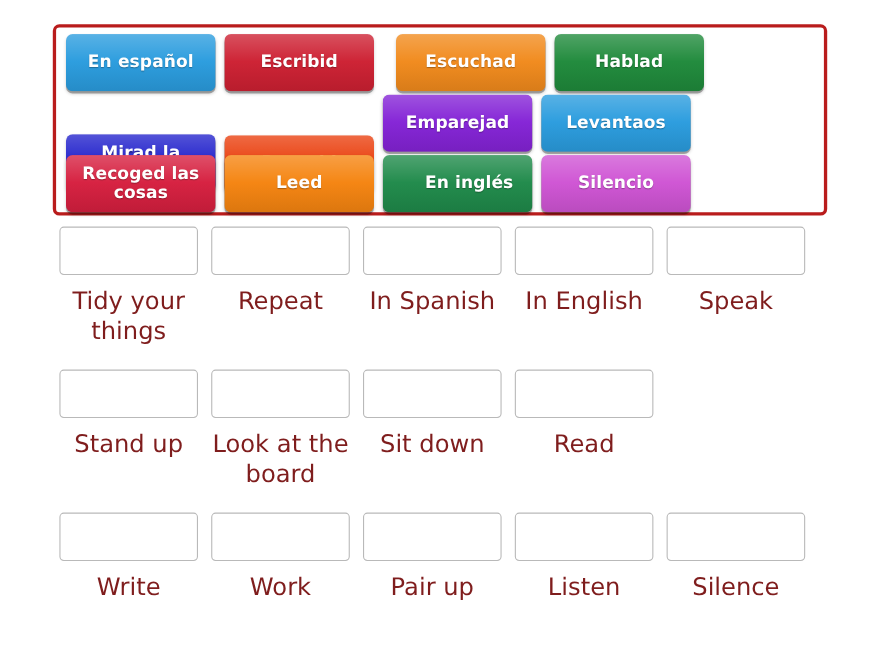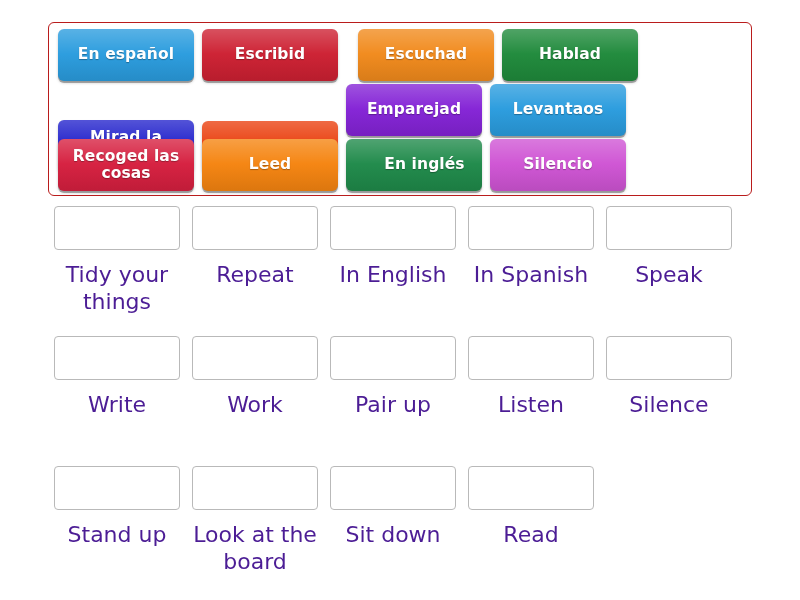--- a/index.html
+++ b/index.html
@@ -20,21 +20,21 @@
   }
 
   
   .tile-bank {
     position: absolute;
     left: 48px;
     top: 22px;
     width: 704px;
     height: 174px;
     background: #ffffff;
-    border: 1px solid #b91c1c;
+    border: 3px solid #b91c1c;
     border-radius: 6px;
     padding: 6px 5px;
   }
 
   .tile-row {
     display: flex;
     height: 54px;
     margin-bottom: 1px;
   }
 
@@ -94,21 +94,21 @@
     border: 1px solid #b9b9b9;
     border-radius: 4px;
     background: #ffffff;
     cursor: pointer;
   }
 
   .answer-label {
     margin-top: 12px;
     font-size: 22px;
     line-height: 1.22;
-    color: #4c1d95;
+    color: #7f1d1d;
     text-align: center;
     font-weight: 400;
     max-width: 136px;
     word-wrap: break-word;
   }
 </style>
 </head>
 <body>
 
 <div id="app">
@@ -140,66 +140,66 @@
         <div class="answer-cell">
           <div class="drop-box"></div>
           <div class="answer-label">Tidy your things</div>
         </div>
         <div class="answer-cell">
           <div class="drop-box"></div>
           <div class="answer-label">Repeat</div>
         </div>
         <div class="answer-cell">
           <div class="drop-box"></div>
+          <div class="answer-label">In Spanish</div>
+        </div>
+        <div class="answer-cell">
+          <div class="drop-box"></div>
           <div class="answer-label">In English</div>
         </div>
         <div class="answer-cell">
           <div class="drop-box"></div>
-          <div class="answer-label">In Spanish</div>
-        </div>
-        <div class="answer-cell">
-          <div class="drop-box"></div>
           <div class="answer-label">Speak</div>
         </div>
       </div>
       <div class="answer-row">
         <div class="answer-cell">
           <div class="drop-box"></div>
+          <div class="answer-label">Stand up</div>
+        </div>
+        <div class="answer-cell">
+          <div class="drop-box"></div>
+          <div class="answer-label">Look at the board</div>
+        </div>
+        <div class="answer-cell">
+          <div class="drop-box"></div>
+          <div class="answer-label">Sit down</div>
+        </div>
+        <div class="answer-cell">
+          <div class="drop-box"></div>
+          <div class="answer-label">Read</div>
+        </div>
+      </div>
+      <div class="answer-row">
+        <div class="answer-cell">
+          <div class="drop-box"></div>
           <div class="answer-label">Write</div>
         </div>
         <div class="answer-cell">
           <div class="drop-box"></div>
           <div class="answer-label">Work</div>
         </div>
         <div class="answer-cell">
           <div class="drop-box"></div>
           <div class="answer-label">Pair up</div>
         </div>
         <div class="answer-cell">
           <div class="drop-box"></div>
           <div class="answer-label">Listen</div>
         </div>
         <div class="answer-cell">
           <div class="drop-box"></div>
           <div class="answer-label">Silence</div>
         </div>
       </div>
-      <div class="answer-row">
-        <div class="answer-cell">
-          <div class="drop-box"></div>
-          <div class="answer-label">Stand up</div>
-        </div>
-        <div class="answer-cell">
-          <div class="drop-box"></div>
-          <div class="answer-label">Look at the board</div>
-        </div>
-        <div class="answer-cell">
-          <div class="drop-box"></div>
-          <div class="answer-label">Sit down</div>
-        </div>
-        <div class="answer-cell">
-          <div class="drop-box"></div>
-          <div class="answer-label">Read</div>
-        </div>
-      </div>
     </div>
 
 </div>
 
 </body></html>

